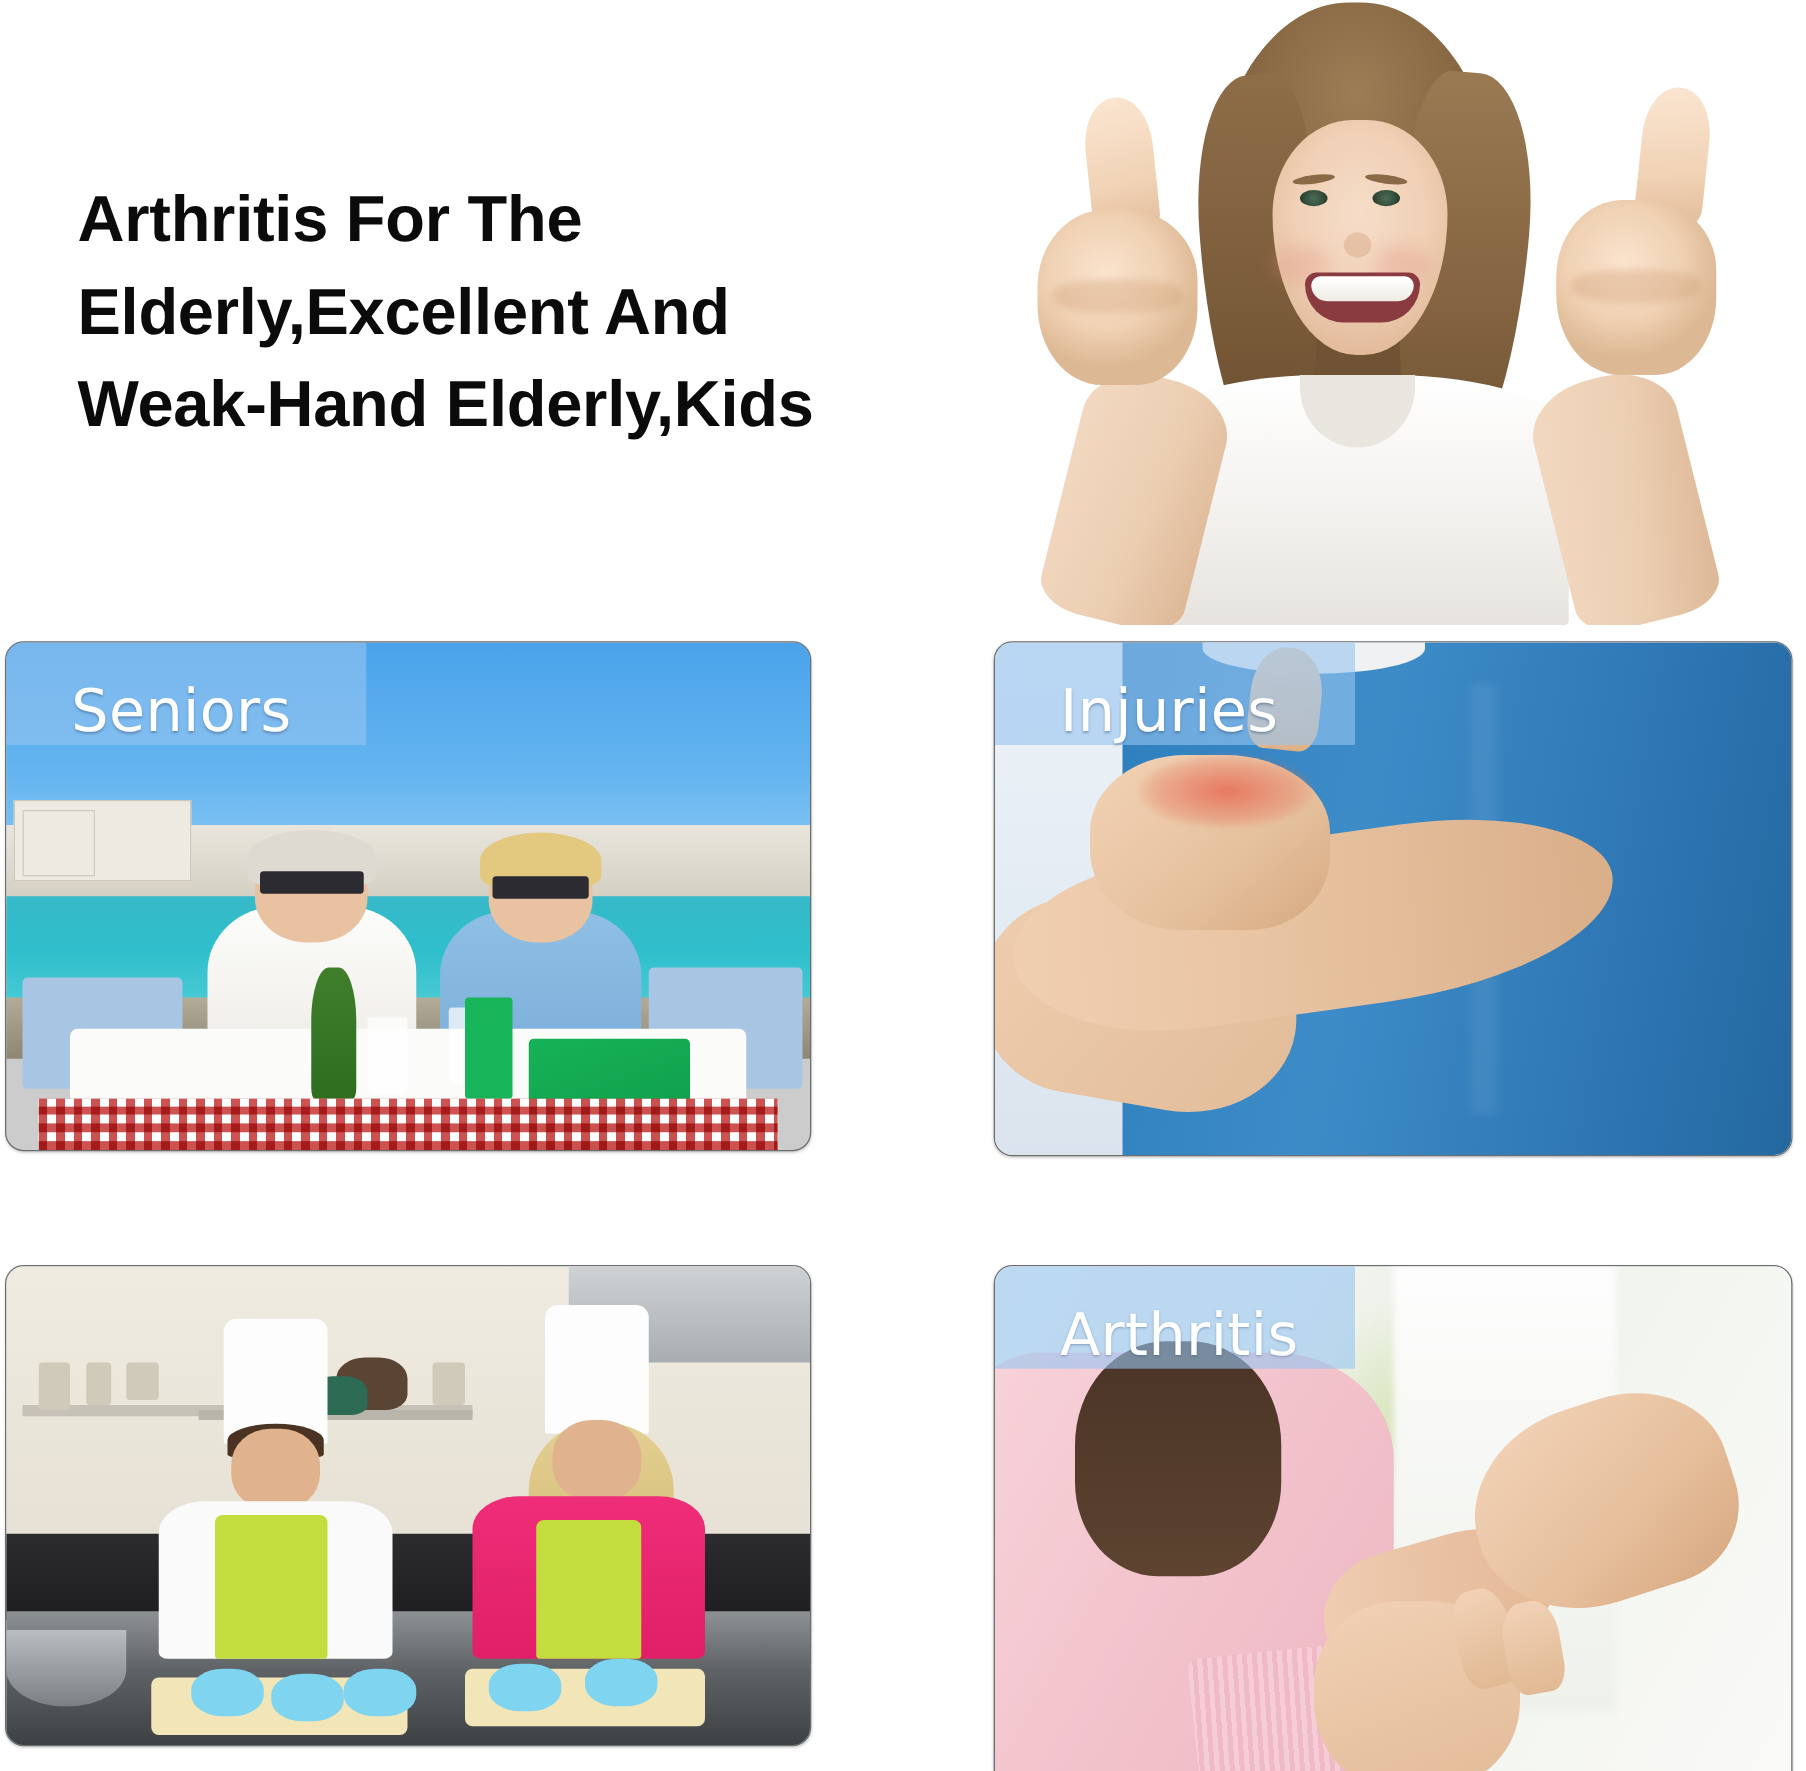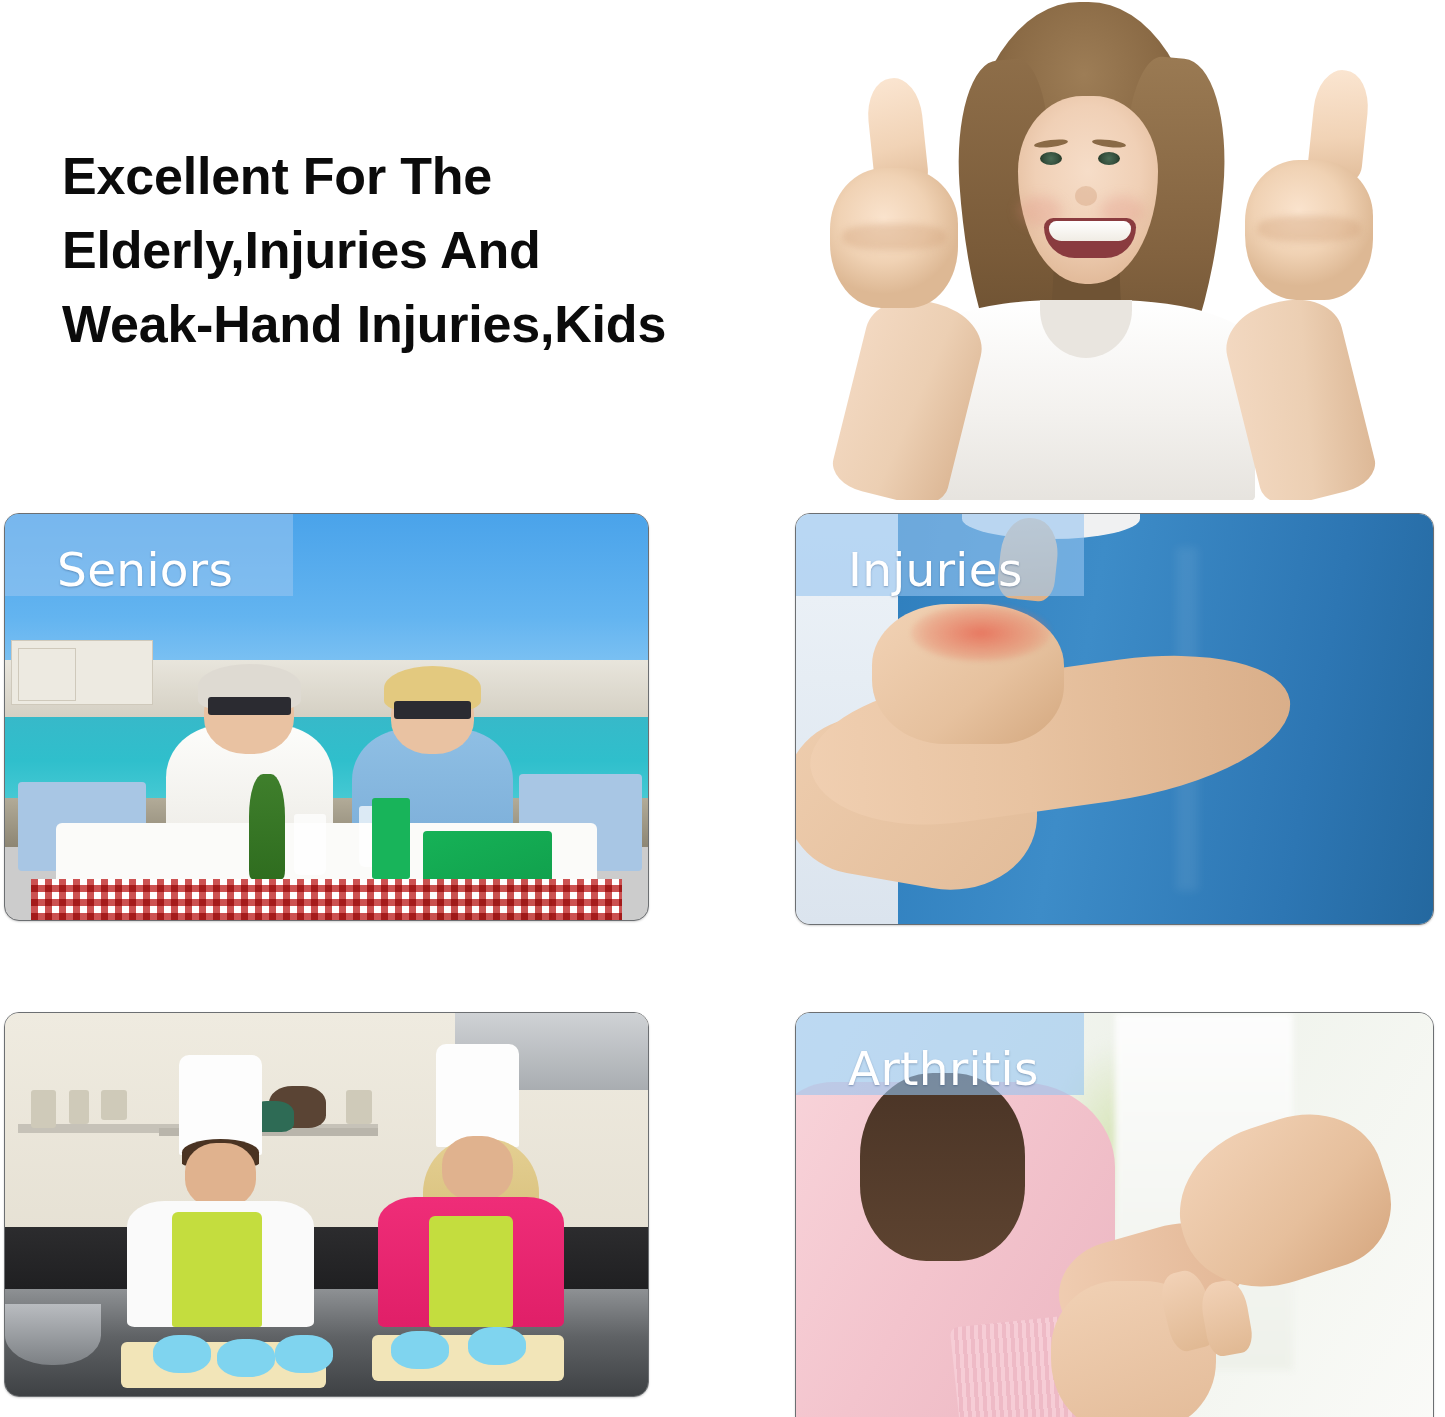--- a/index.html
+++ b/index.html
@@ -277,23 +277,23 @@
   .ar-grip  { position:absolute; left:40%; top:54%; width:26%; height:30%;
               background:linear-gradient(160deg,#f1d1b5 0%,#e3bb98 100%);
               border-radius:40% 44% 40% 36% / 46% 42% 46% 48%; }
   .ar-fing  { position:absolute; background:linear-gradient(170deg,#f2d2b7 0%,#e0b892 100%);
               border-radius:40% 40% 30% 30%; }
 </style>
 </head>
 <body>
 
 <div id="headline">
-  <div>Excellent For The</div>
-  <div>Elderly,Injuries And</div>
-  <div>Weak-Hand Injuries,Kids</div>
+  <div>Arthritis For The</div>
+  <div>Elderly,Excellent And</div>
+  <div>Weak-Hand Elderly,Kids</div>
 </div>
 
 <div id="hero">
   <div class="hero-stage">
     <div class="hair"></div>
     <div class="hair-l"></div>
     <div class="hair-r"></div>
     <div class="shirt"></div>
     <div class="collar"></div>
     <div class="arm arm-l" style="left:150px;top:300px;transform:rotate(14deg);"></div>

